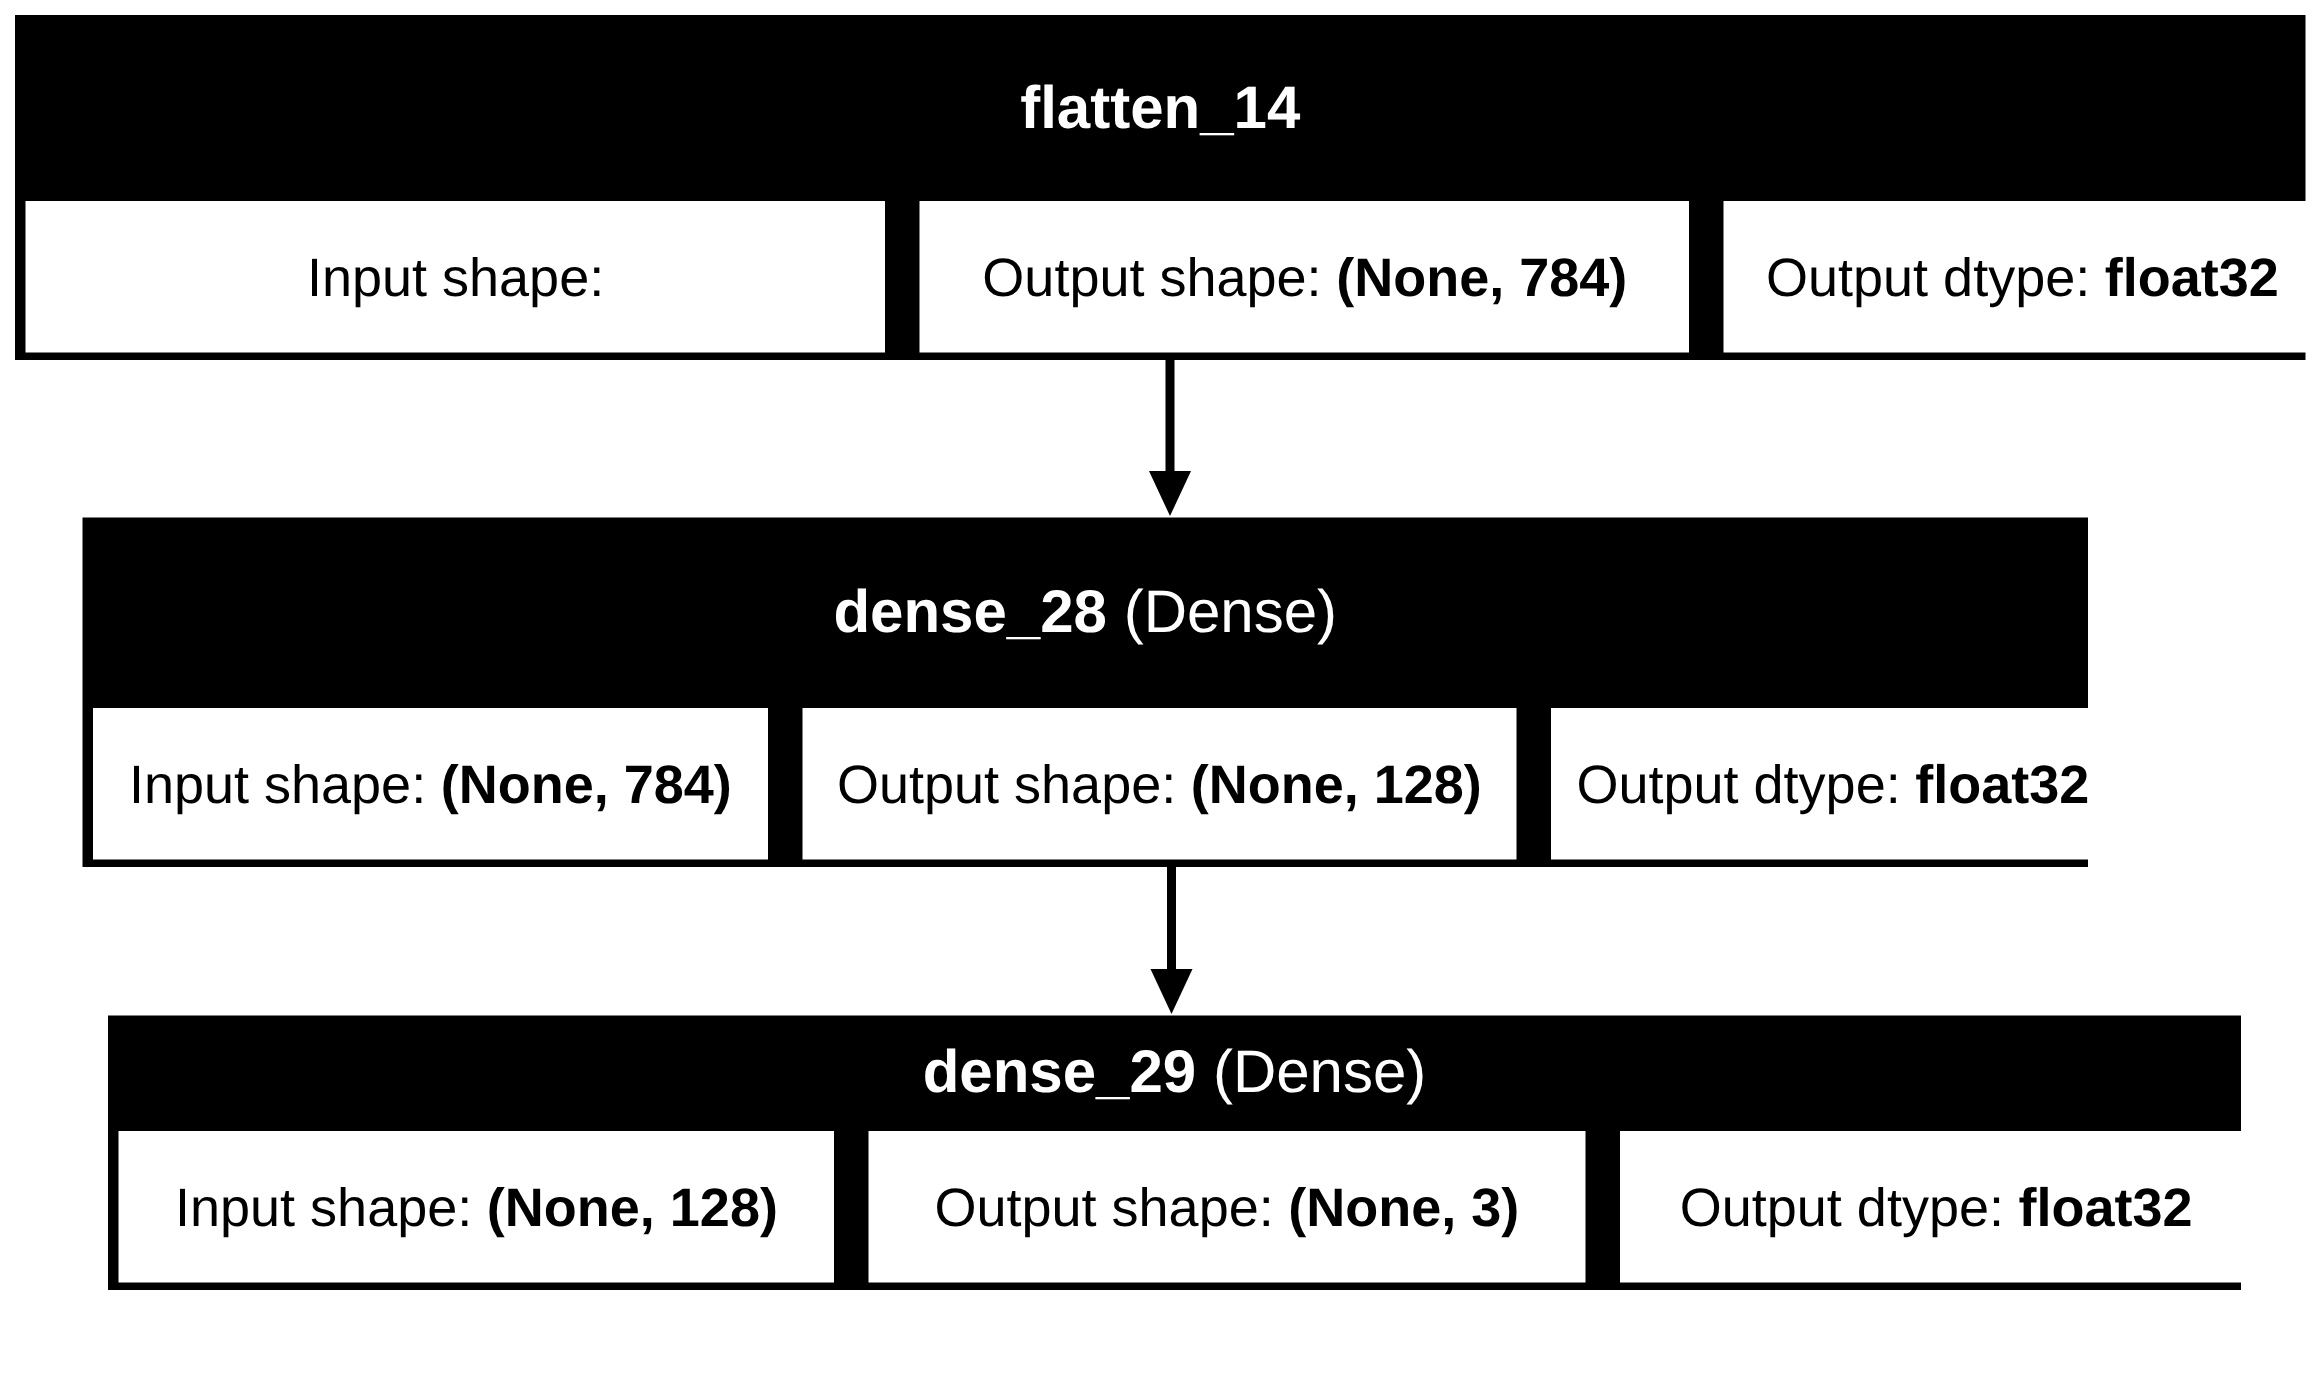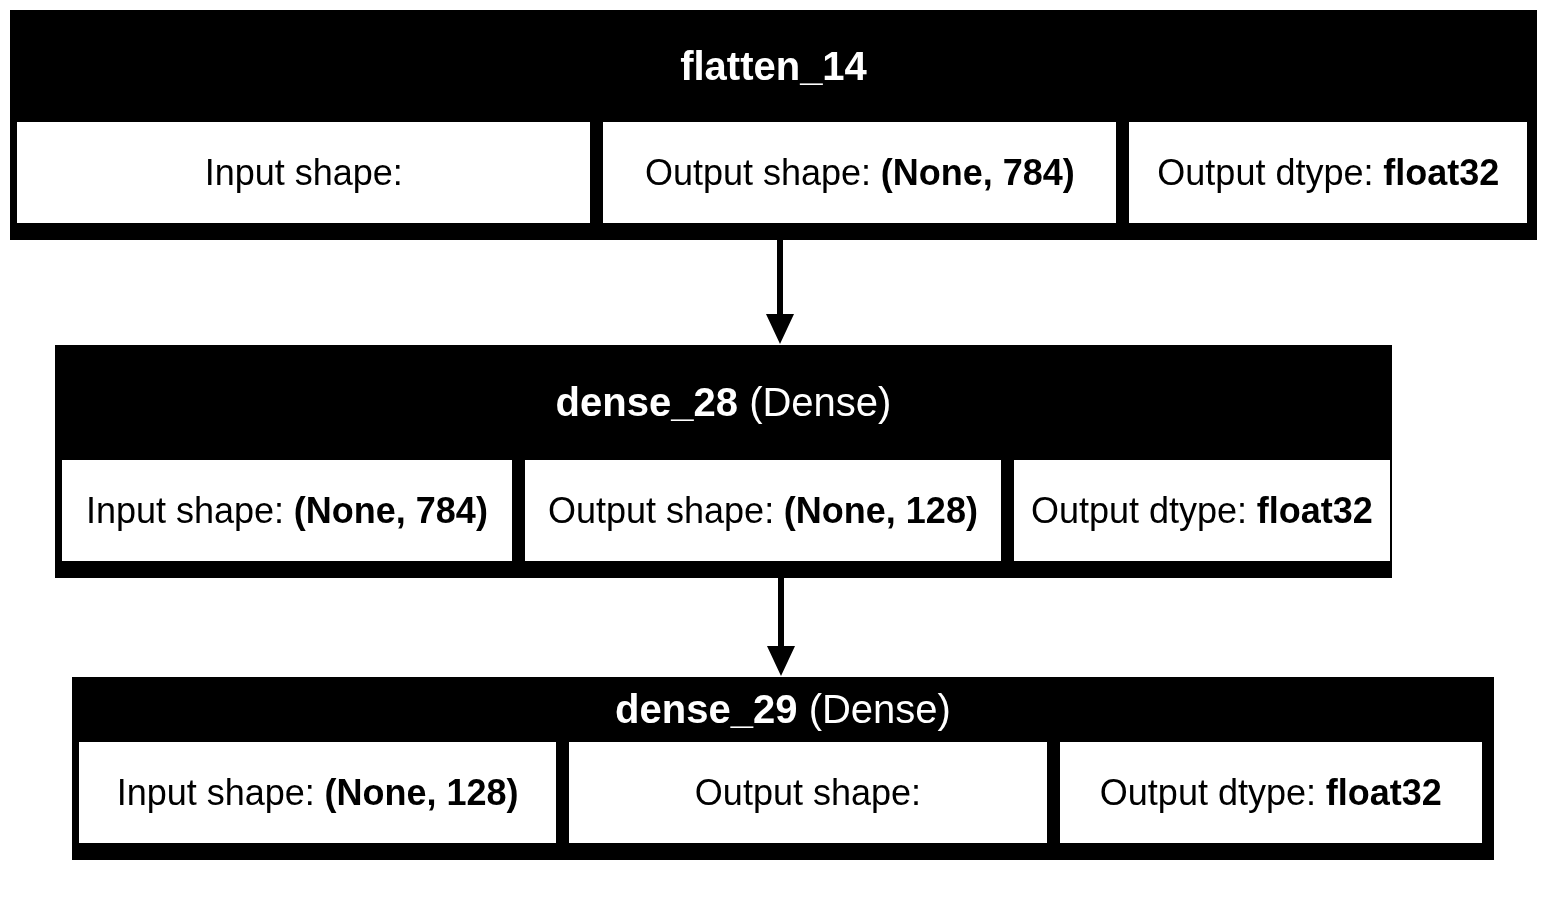--- a/index.html
+++ b/index.html
@@ -33,23 +33,23 @@
     justify-content: center;
     color: #ffffff;
     font-size: 40px;
     white-space: nowrap;
   }
   .layer-name { font-weight: bold; }
   .layer-type { font-weight: normal; margin-left: 0.28em; }
 
   .layer-cells {
     height: 101px;
-    margin: 0 7px 17px 7px;
+    margin: 0 7px 5px 7px;
     display: flex;
-    gap: 13px;
+    gap: 23px;
   }
   .cell {
     background: #ffffff;
     color: #000000;
     display: flex;
     align-items: center;
     justify-content: center;
     font-size: 36px;
     white-space: nowrap;
     overflow: hidden;
@@ -130,20 +130,21 @@
       <span class="layer-name">dense_29</span>
       <span class="layer-type">(Dense)</span>
     </div>
     <div class="layer-cells">
       <div class="cell cell-1">
         <span class="cell-label">Input shape:</span>
         <span class="cell-value">(None, 128)</span>
       </div>
       <div class="cell cell-2">
         <span class="cell-label">Output shape:</span>
+        <span class="cell-value">(None, 3)</span>
       </div>
       <div class="cell cell-3">
         <span class="cell-label">Output dtype:</span>
         <span class="cell-value">float32</span>
       </div>
     </div>
   </div>
 
   <svg id="connectors" viewBox="0 0 1547 922" xmlns="http://www.w3.org/2000/svg">
     <g>

